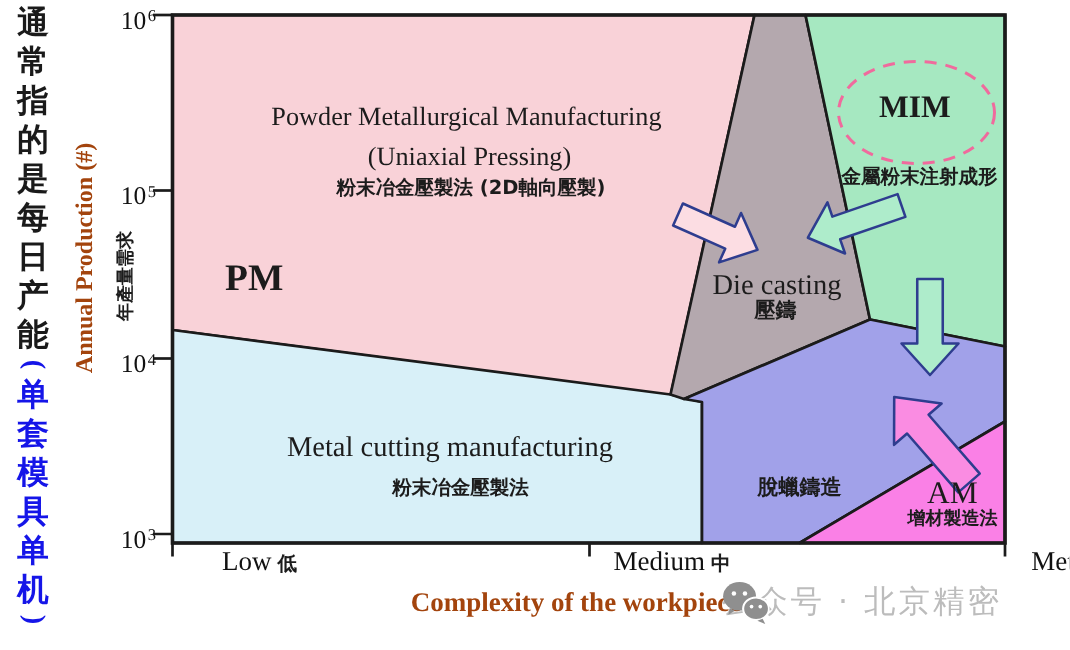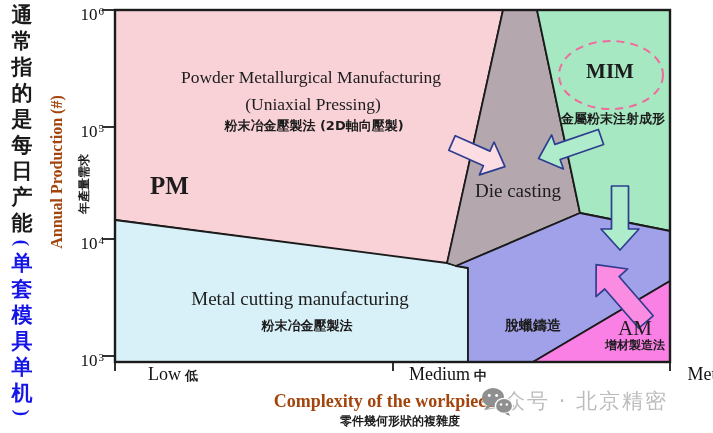--- a/index.html
+++ b/index.html
@@ -98,41 +98,41 @@
 
   <div class="rl serif center" style="left:131px;top:67px;width:360px;font-size:17.5px;">Powder Metallurgical Manufacturing</div>
   <div class="rl serif center" style="left:133px;top:94px;width:360px;font-size:17.5px;">(Uniaxial Pressing)</div>
   <div class="rl zh center" style="left:134px;top:119px;width:360px;font-size:13px;">粉末冶金壓製法 (2D軸向壓製)</div>
   <div class="rl serif blue" style="left:150px;top:172px;font-size:25px;text-align:center;">PM</div>
 
   <div class="rl serif blue center" style="left:570px;top:59px;width:80px;font-size:21px;">MIM</div>
   <div class="rl zh center" style="left:543px;top:112px;width:140px;font-size:13px;">金屬粉末注射成形</div>
 
   <div class="rl serif center" style="left:458px;top:180px;width:120px;font-size:19px;">Die casting</div>
+  <div class="rl zh center" style="left:467px;top:199px;width:100px;font-size:14px;">壓鑄</div>
 
   <div class="rl serif center" style="left:607px;top:316px;width:56px;font-size:21px;">AM</div>
 
   <div class="rl zh center" style="left:473px;top:317px;width:120px;font-size:14px;">脫蠟鑄造</div>
   <div class="rl zh center" style="left:593px;top:339px;width:84px;font-size:12px;">增材製造法</div>
 
   <div class="rl serif center" style="left:140px;top:288px;width:320px;font-size:19px;">Metal cutting manufacturing</div>
   <div class="rl zh center" style="left:187px;top:319px;width:240px;font-size:13px;">粉末冶金壓製法</div>
 
   <div class="xtick serif" style="left:100px;">
     <span>Low</span><span class="zh">低</span>
   </div>
   <div class="xtick serif center" style="left:345px;width:110px;">
     <span>Medium</span><span class="zh">中</span>
   </div>
   <div class="xtick serif center" style="left:633px;width:72px;">
     <span>Metal</span><span class="zh">高</span>
   </div>
 
   <div class="abs brown serif center" style="left:262px;top:391px;width:244px;font-size:18px;font-weight:bold;">Complexity of the workpiece</div>
-  <div class="abs zh center" style="left:300px;top:413px;width:200px;font-size:12px;">零件幾何形狀的複雜度</div>
 
   <div class="watermark">
     <svg width="32" height="29" viewBox="0 0 36 33">
       <ellipse cx="13.5" cy="12" rx="12.5" ry="10.8" fill="#8f8f8f"></ellipse>
       <path d="M6 21 L5 26 L10 23 Z" fill="#8f8f8f"></path>
       <circle cx="9.2" cy="9.8" r="1.7" fill="#ffffff"></circle>
       <circle cx="17.6" cy="9.8" r="1.7" fill="#ffffff"></circle>
       <ellipse cx="26" cy="21.5" rx="9.8" ry="8.6" fill="#8f8f8f" stroke="#ffffff" stroke-width="1.6"></ellipse>
       <path d="M31 29 L33 33 L27 30.5 Z" fill="#8f8f8f"></path>
       <circle cx="22.6" cy="19.8" r="1.4" fill="#ffffff"></circle>

